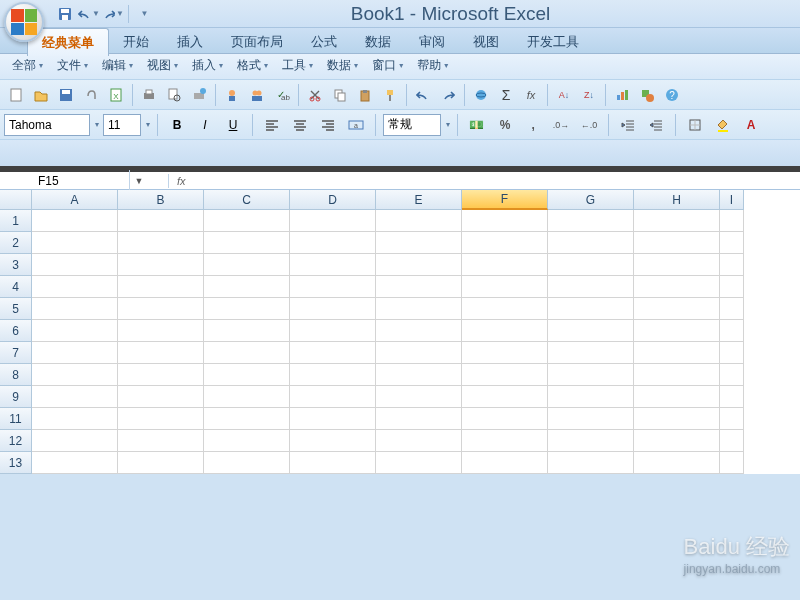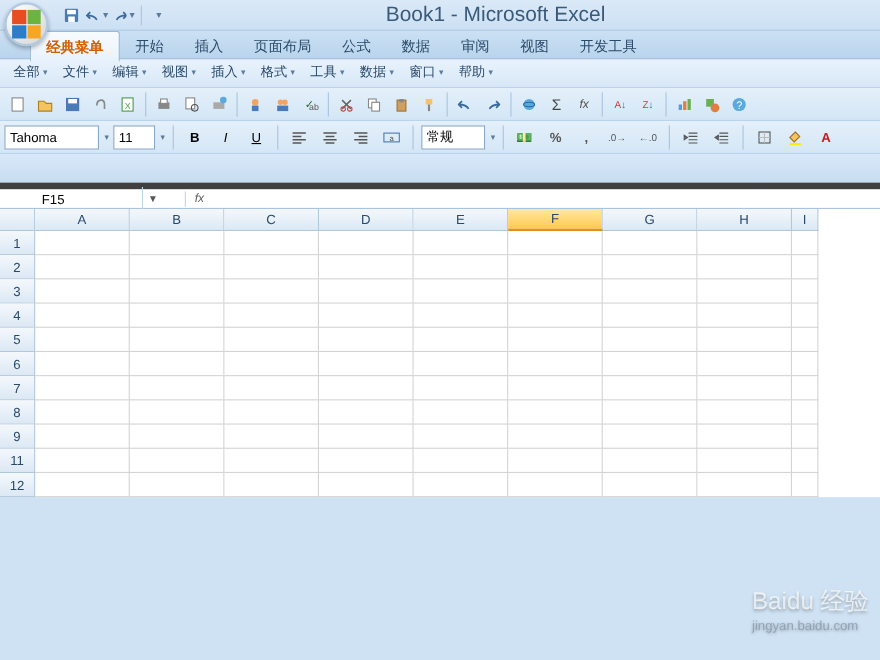--- a/index.html
+++ b/index.html
@@ -534,18 +534,30 @@
       <div class="cell"></div>
       <div class="cell"></div>
       <div class="cell"></div>
       <div class="cell"></div>
       <div class="cell"></div>
       <div class="cell"></div>
       <div class="cell"></div>
       <div class="cell"></div>
       <div class="cell last"></div>
     </div>
+    <div class="data-row">
+      <div class="row-hdr">13</div>
+      <div class="cell"></div>
+      <div class="cell"></div>
+      <div class="cell"></div>
+      <div class="cell"></div>
+      <div class="cell"></div>
+      <div class="cell"></div>
+      <div class="cell"></div>
+      <div class="cell"></div>
+      <div class="cell last"></div>
+    </div>
   </div>
 
 <div class="watermark">
   <span>Baidu 经验</span>
   <small>jingyan.baidu.com</small>
 </div>
 
 </body></html>

